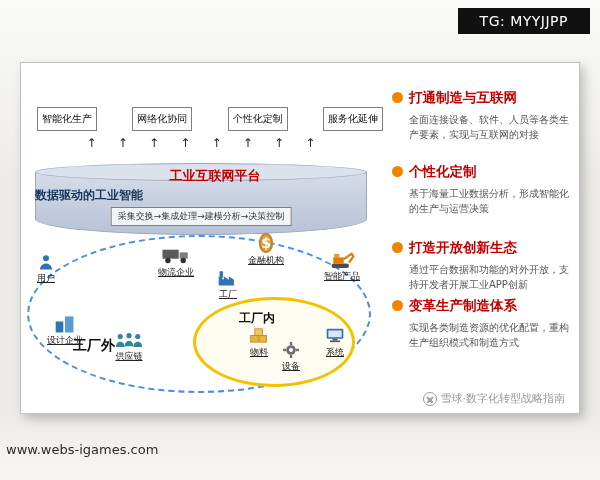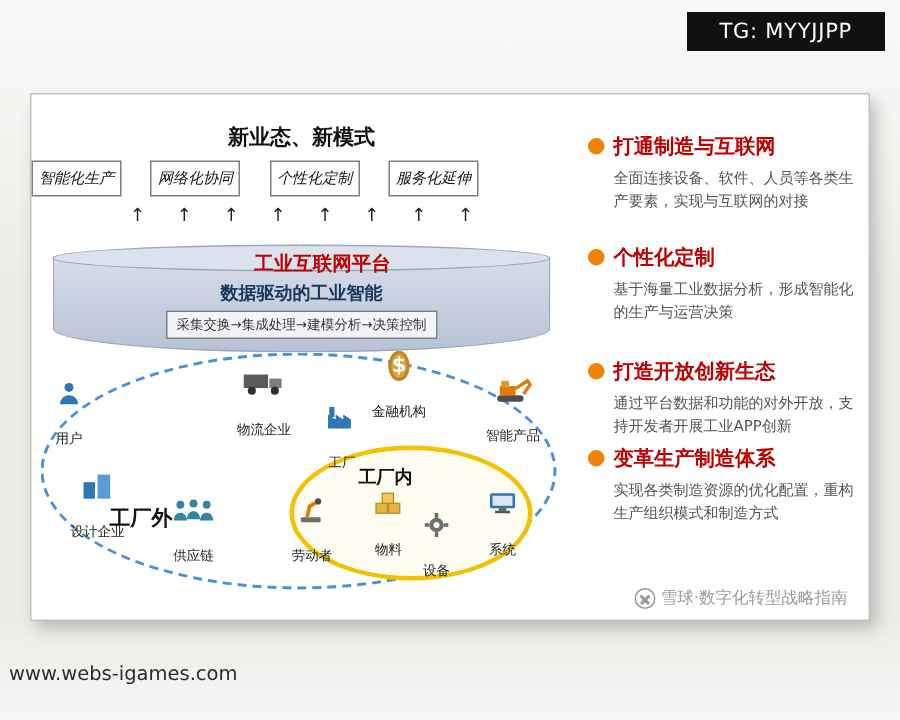--- a/index.html
+++ b/index.html
@@ -31,22 +31,22 @@
     background:#fff; border:1px solid #c2c2c0;
     box-shadow: 4px 5px 10px rgba(0,0,0,0.22);
   }
 
   
   .d-title {
     position:absolute; left:0; top:20px; width:360px;
     text-align:center; font-weight:bold; font-size:14px; color:#111;
   }
   .mode-row {
-    position:absolute; left:0; top:44px; width:298px;
-    display:flex; justify-content:space-between;font-style:italic;
+    position:absolute; left:16px; top:44px; width:346px;
+    display:flex; justify-content:space-between;
   }
   .mode-box {
     border:1px solid #7f7f7f; background:#fff;
     font-size:10px; color:#111; padding:4px 4px; white-space:nowrap;
   }
   .arrow-row {
     position:absolute; left:55px; top:74px; width:250px;
     display:flex; justify-content:space-around;
     font-size:12px; color:#222; line-height:1;
   }
@@ -60,21 +60,21 @@
   }
   .cyl-top {
     position:absolute; left:0; right:0; top:0; height:18px;
     background:#dbe2ec; border:1px solid #9aa7bf; border-radius:50%;
   }
   .cyl-name {
     position:absolute; left:0; width:100%; top:4px; text-align:center;
     color:#c00000; font-weight:bold; font-size:13px;padding-left:28px;
   }
   .cyl-sub {
-    position:absolute; left:0; width:100%; top:24px; text-align:center;
+    position:absolute; left:0; width:100%; top:24px; text-align:left;
     color:#17375e; font-weight:bold; font-size:12px;
   }
   .cyl-proc {
     position:absolute; left:50%; transform:translateX(-50%); top:44px;
     border:1px solid #7f7f7f; background:rgba(255,255,255,0.8);
     font-size:9px; color:#333; padding:2px 6px; white-space:nowrap;
   }
 
   .cloud-outer {
     position:absolute; left:6px; top:172px; width:344px; height:158px;
@@ -88,21 +88,21 @@
     position:absolute; left:52px; top:230px;
     font-weight:bold; font-size:14px; color:#111;margin-top:44px;
   }
   .region-inner-label {
     position:absolute; left:218px; top:247px;
     font-weight:bold; font-size:12px; color:#111;
   }
 
   .node { position:absolute; text-align:center; }
   .node .ic { display:block; height:20px; line-height:20px; }
-  .node .lbl { display:block; font-size:9px; color:#222; margin-top:15px; white-space:nowrap; }
+  .node .lbl { display:block; font-size:9px; color:#222; margin-top:1px; white-space:nowrap;text-decoration:underline; }
   .dollar-circle {
     width:24px; height:24px; border-radius:50%; margin:0 auto;
     background:#dfa13d; border:2px solid #c08528;
     color:#fff; font-weight:bold; font-size:14px; line-height:21px; text-align:center;
   }
 
   
   .bullet { position:absolute; left:388px; width:166px; }
   .bullet .dot {
     position:absolute; left:-17px; top:3px; width:11px; height:11px;
@@ -131,21 +131,20 @@
   svg { vertical-align:middle; }
 </style>
 </head>
 <body>
 
 <div class="tg-badge">TG: MYYJJPP</div>
 <div class="watermark">www.webs-igames.com</div>
 
 <div class="card">
 
-  <div class="d-title">新业态、新模式</div>
   <div class="mode-row">
     <span class="mode-box">智能化生产</span>
     <span class="mode-box">网络化协同</span>
     <span class="mode-box">个性化定制</span>
     <span class="mode-box">服务化延伸</span>
   </div>
   <div class="arrow-row">
     <span>↑</span>
     <span>↑</span>
     <span>↑</span>
@@ -239,30 +238,20 @@
   <div class="node" style="left:184px;top:204px;width:46px">
     <span class="ic">
       <svg viewBox="0 0 26 20" width="22" height="18">
           <path d="M2 19 V8 l6 4 V8 l6 4 V8 l6 4 V19 z" fill="#2e75b6"></path>
           <rect x="3" y="2" width="4" height="8" fill="#2e75b6"></rect>
         </svg>
     </span>
     <span class="lbl">工厂</span>
   </div>
 
-  <div class="node" style="left:162px;top:266px;width:50px">
-    <span class="ic">
-      <svg viewBox="0 0 24 22" width="20" height="18">
-          <rect x="3" y="17" width="16" height="4" rx="1" fill="#6e6e6e"></rect>
-          <path d="M8 17 L10 8 L17 4" stroke="#e07c00" stroke-width="3" fill="none"></path>
-          <circle cx="17" cy="4" r="2.5" fill="#4d4d4d"></circle>
-        </svg>
-    </span>
-    <span class="lbl">劳动者</span>
-  </div>
 
   <div class="node" style="left:216px;top:262px;width:44px">
     <span class="ic">
       <svg viewBox="0 0 24 20" width="20" height="17">
           <rect x="2" y="10" width="9" height="8" fill="#e8b53a" stroke="#b78a1f"></rect>
           <rect x="12" y="10" width="9" height="8" fill="#e8b53a" stroke="#b78a1f"></rect>
           <rect x="7" y="2" width="9" height="8" fill="#f0c75e" stroke="#b78a1f"></rect>
         </svg>
     </span>
     <span class="lbl">物料</span>

